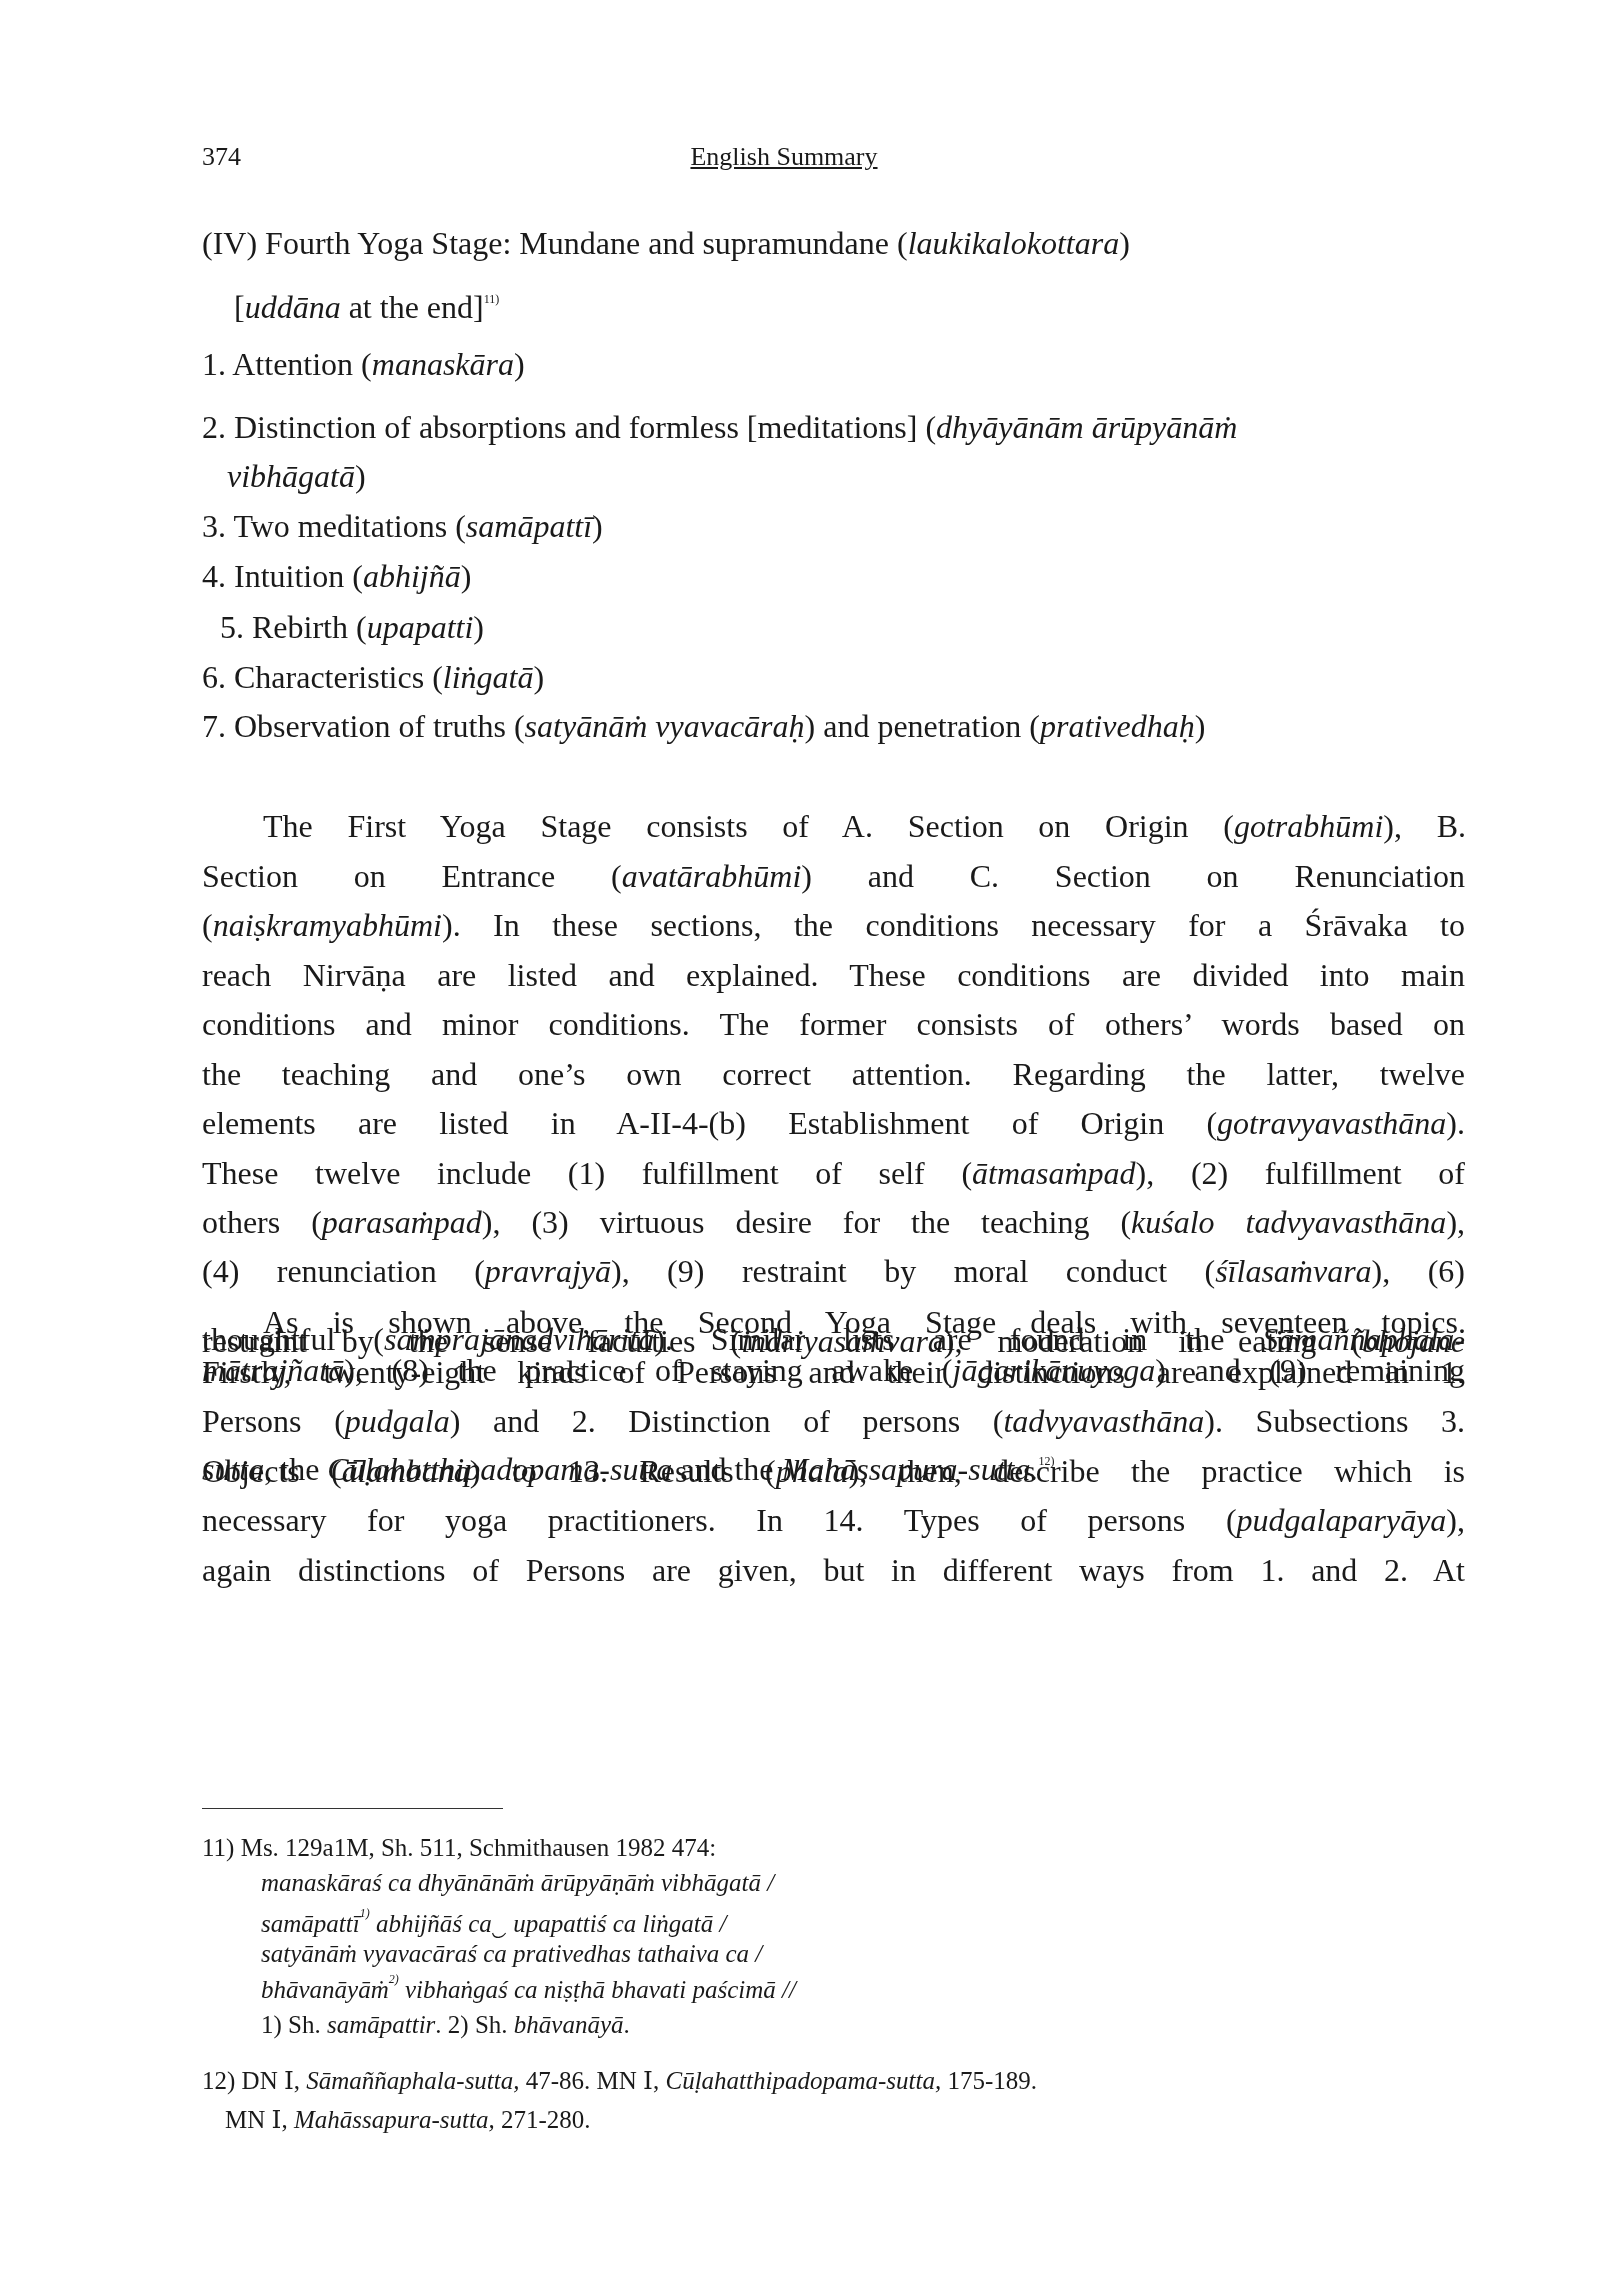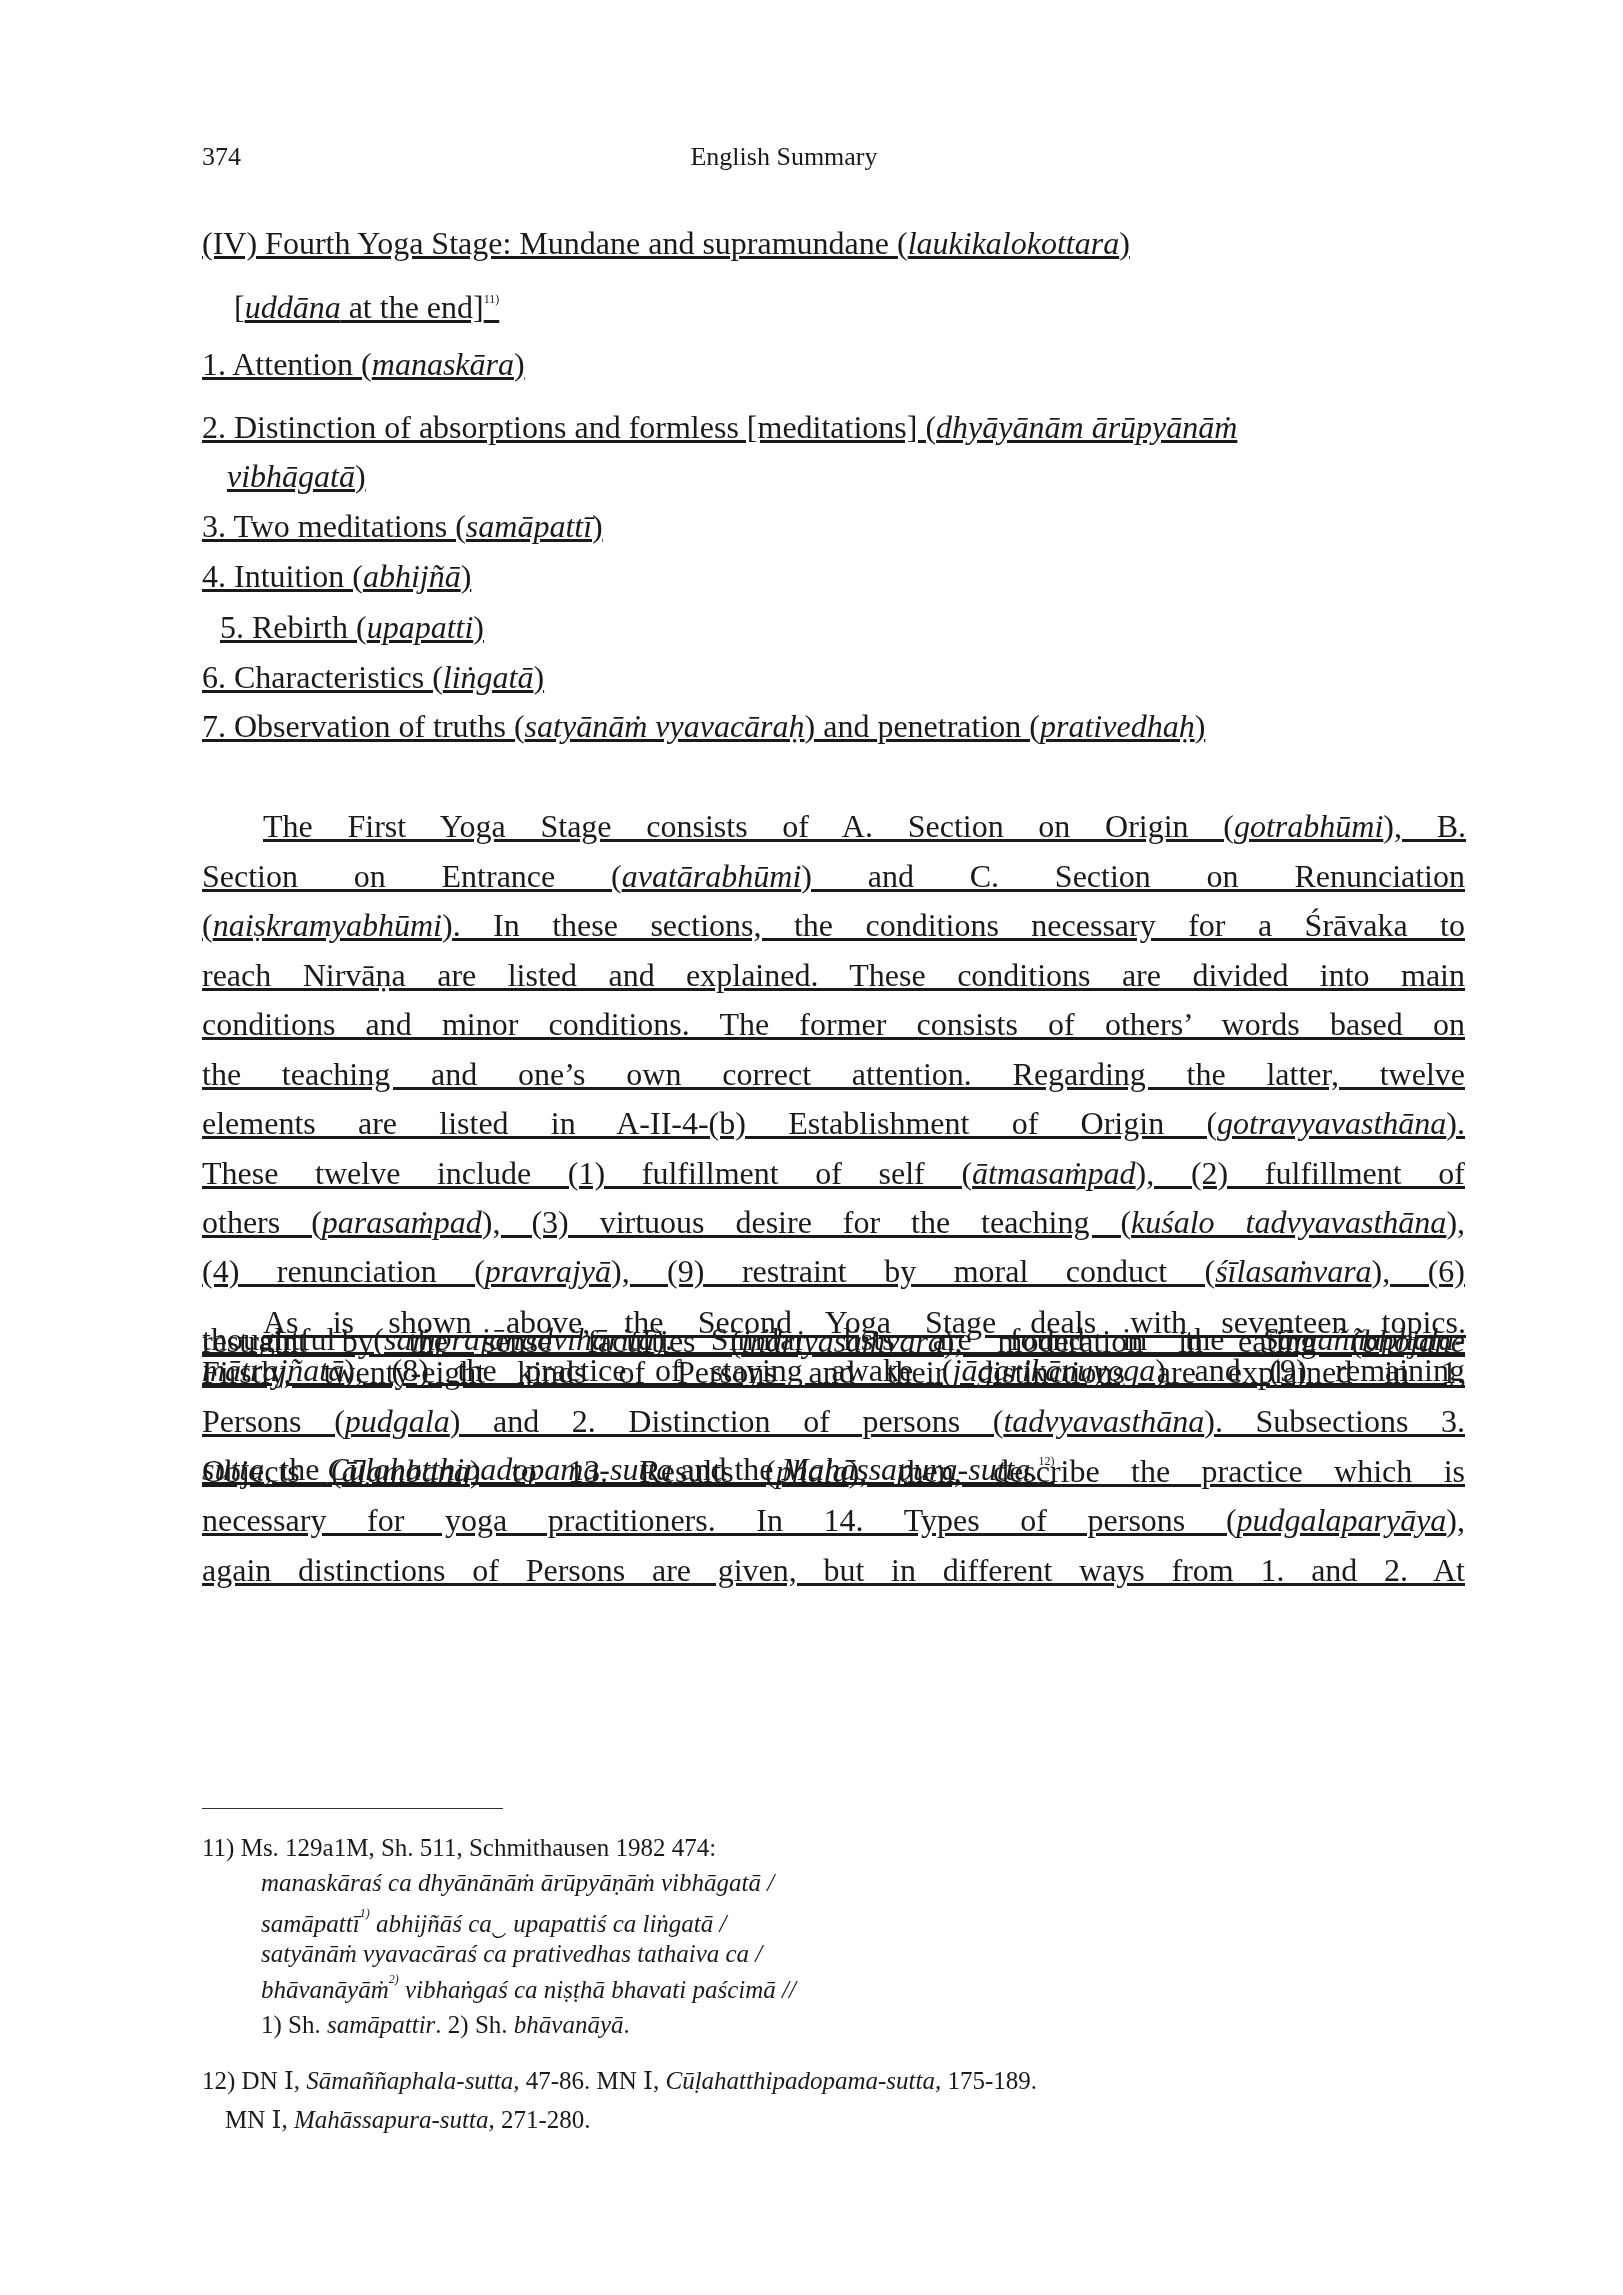--- a/index.html
+++ b/index.html
@@ -1,22 +1,22 @@
 <!DOCTYPE html>
 <html style="font-size:12px"><head>
 <meta charset="utf-8">
 <style>
   html, body { margin: 0; padding: 0; background: #ffffff; }
   body { width: 1624px; height: 2295px; position: relative; overflow: hidden;
          font-family: "Liberation Serif", "DejaVu Serif", serif; color: #1a1a1a; }
   .abs { position: absolute; white-space: nowrap; }
   .hdr { font-size: 26px; top: 142px; }
   .page-no { left: 202px; }
-  .running-title { left: 0; width: 1568px; text-align: center; }
-  .body-line { font-size: 32px; left: 202px; text-decoration: underline; }
+  .running-title { left: 0; width: 1568px; text-align: center; text-decoration: underline; }
+  .body-line { font-size: 32px; left: 202px; }
   .heading { top: 225px; }
   .indent1 { left: 234px; }
   .justify { width: 1263px; text-align: justify; text-align-last: justify; }
   i { font-style: italic; }
   sup { font-size: 12px; vertical-align: 15px; line-height: 0; }
   .rule { position: absolute; left: 202px; top: 1808px; width: 301px; height: 0; border-top: 1.5px solid #333; }
   .fn { font-size: 25px; left: 202px; }
   .fn-verse { left: 261px; font-style: italic; }
   .fn-sub { left: 261px; }
   .fn-cont { left: 225px; }

